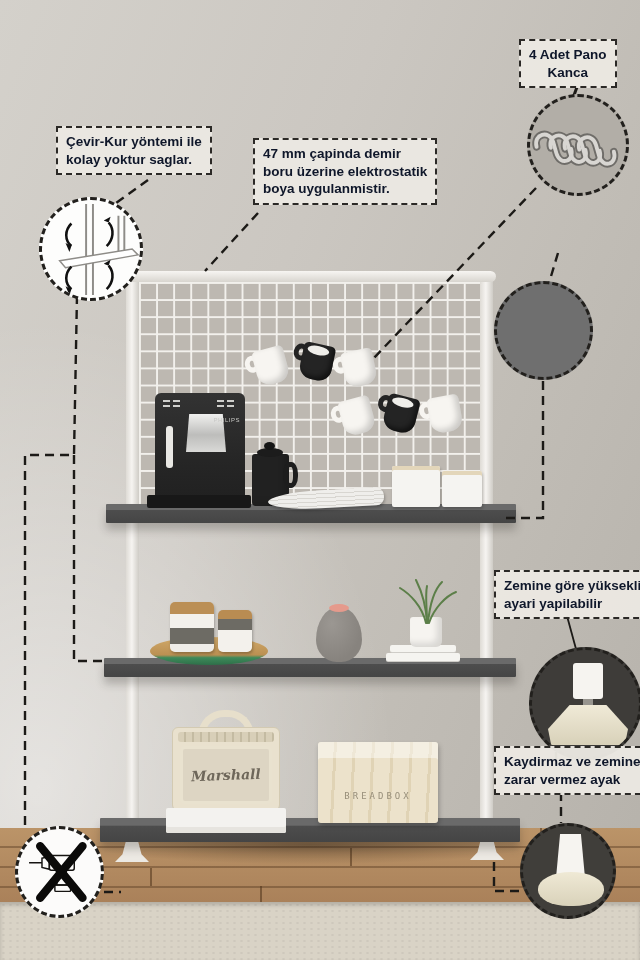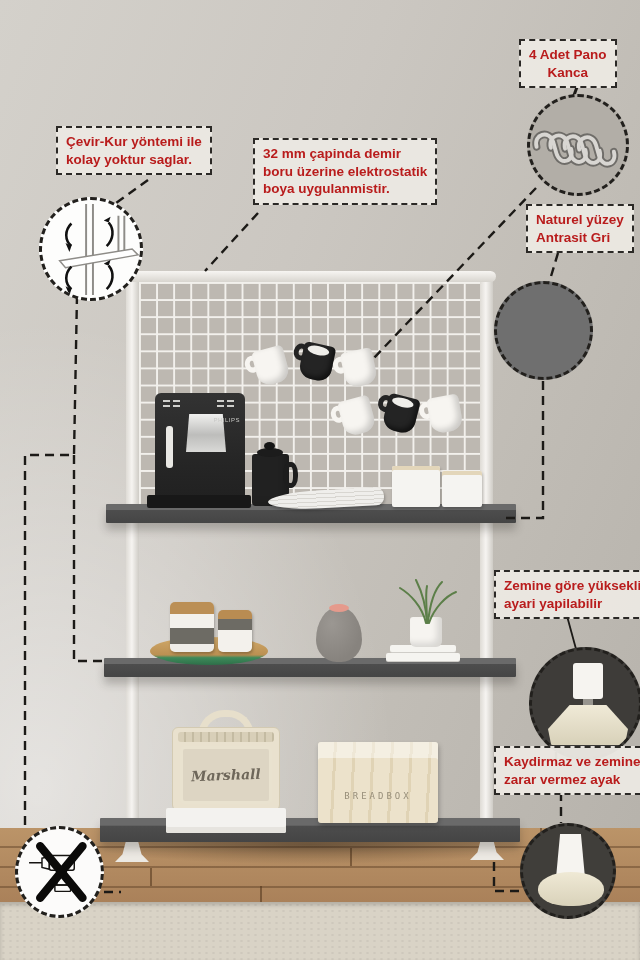--- a/index.html
+++ b/index.html
@@ -125,21 +125,21 @@
   .speaker .base{ position:absolute; left:-6px; top:98px; width:120px; height:25px;
     background:#f3f2ef; border-radius:2px; box-shadow:inset 0 -6px 0 #e6e4df; }
   .crate{ position:absolute; left:318px; top:742px; width:120px; height:81px; border-radius:3px;
     background:repeating-linear-gradient(93deg,#ece2cb 0 16px,#e0d3b5 16px 19px);
     box-shadow:inset 0 16px 0 rgba(255,255,255,.45), 1px 3px 5px rgba(0,0,0,.25);
     display:flex; align-items:center; justify-content:center; }
   .crate .stencil{ margin-top:26px; font-family:"DejaVu Sans Mono", monospace; font-size:9px;
     letter-spacing:3px; color:#978e7a; }
   
   .co{ position:absolute; border:2px dashed #2b2926; background:rgba(235,232,226,.96);
-    color:#b91c1c; font-weight:bold; font-size:13.5px; line-height:1.3; padding:5px 8px;
+    color:#0f172a; font-weight:bold; font-size:13.5px; line-height:1.3; padding:5px 8px;
     white-space:pre; z-index:60; }
   #co-easy   { left:56px;  top:126px; }
   #co-pipe   { left:253px; top:138px; }
   #co-hooks  { left:519px; top:39px; text-align:center; }
   #co-surface{ left:526px; top:204px; }
   #co-height { left:494px; top:570px; }
   #co-foot   { left:494px; top:746px; }
   #co-tools  { left:121px; top:867px; background:rgba(223,206,184,.96); }
   .circ{ position:absolute; border:3px dashed #22201d; border-radius:50%; z-index:50; overflow:hidden; }
   #circ-twist{ left:39px; top:197px; width:104px; height:104px; background:#fdfdfc; }
@@ -368,25 +368,23 @@
       </g>
       <g stroke="#0b0a09" stroke-width="9" stroke-linecap="round">
         <line x1="24" y1="18" x2="70" y2="74"></line>
           <line x1="70" y1="18" x2="24" y2="74"></line>
       </g>
     </svg>
   </div>
 
   <div class="co" id="co-easy">Çevir-Kur yöntemi ile
 kolay yoktur saglar.</div>
-  <div class="co" id="co-pipe">32 mm çapinda demir
+  <div class="co" id="co-pipe">47 mm çapinda demir
 boru üzerine elektrostatik
 boya uygulanmistir.</div>
   <div class="co" id="co-hooks">4 Adet Pano
 Kanca</div>
-  <div class="co" id="co-surface">Naturel yüzey
-Antrasit Gri</div>
   <div class="co" id="co-height">Zemine göre yükseklik
 ayari yapilabilir</div>
   <div class="co" id="co-foot">Kaydirmaz ve zemine
 zarar vermez ayak</div>
 
 </div>
 
 </body></html>

